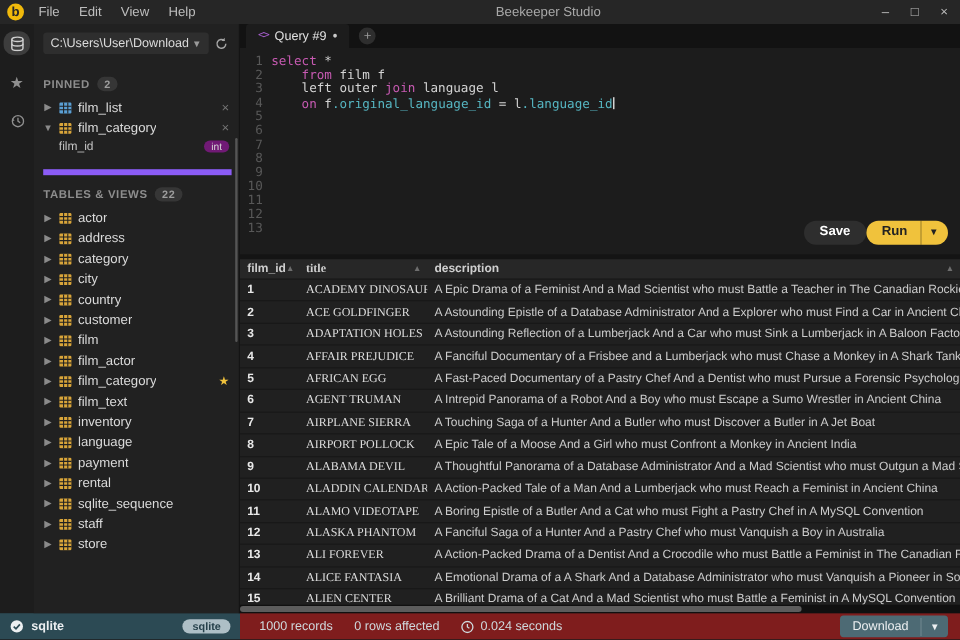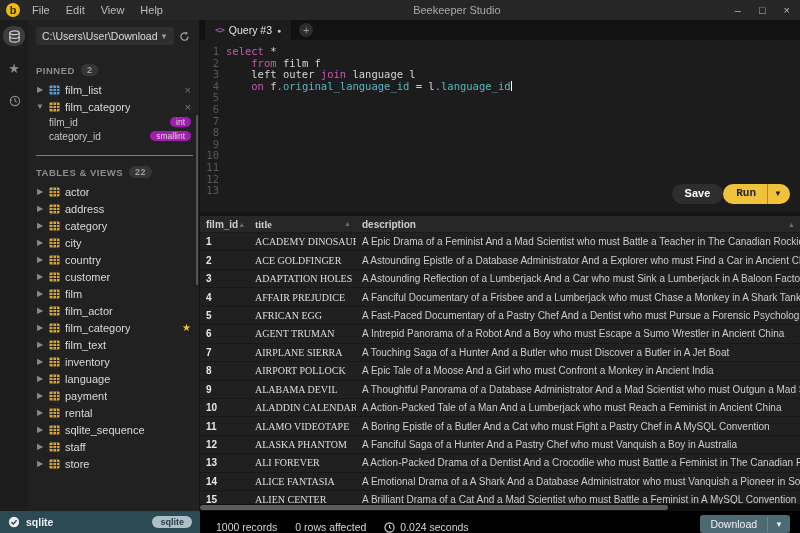--- a/index.html
+++ b/index.html
@@ -30,50 +30,50 @@
   .sb-scroll-thumb { position: absolute; right: 1px; top: 95px; width: 2px; height: 170px; background: #555; border-radius: 1px; }
   .conn-row { display: flex; align-items: center; gap: 5px; margin-bottom: 6px; padding-right: 6px; }
   .conn-select { flex: 1; background: #2e2e2e; border-radius: 3px; padding: 3px 6px; font-size: 10.5px; color: #dcdcdc; display: flex; align-items: center; white-space: nowrap; overflow: hidden; }
   .conn-select .conn-text { overflow: hidden; text-overflow: clip; flex: 1; }
   .conn-caret { color: #9a9a9a; font-size: 8px; margin-left: 3px; }
   .refresh-icon { color: #a5a5a5; font-size: 12px; width: 14px; text-align: center; }
   .filter-input { background: transparent; border: 1px solid #3d3d3d; border-radius: 3px; padding: 3px 7px; color: #bdbdbd; font-size: 10.5px; width: calc(100% - 8px); outline: none; font-family: "Liberation Sans", sans-serif; }
   .filter-input::placeholder { color: #7a7a7a; }
   .section-header { display: flex; align-items: center; gap: 6px; margin: 13px 0 5px 0; color: #8d8d8d; font-weight: bold; font-size: 9.5px; letter-spacing: .5px; }
   .count-badge { background: #363636; color: #9e9e9e; border-radius: 8px; padding: 1px 6px; font-size: 9px; font-weight: bold; }
-  .tables-section { border-top: 1px solid #8b5cf6; margin-top: 12px; margin-right: 6px; }
+  .tables-section { border-top: 5px solid #8b5cf6; margin-top: 12px; margin-right: 6px; }
   .tables-section .section-header { margin-top: 10px; }
   .tree-item { display: flex; align-items: center; gap: 5px; height: 17px; font-size: 11px; color: #dadada; padding-right: 8px; flex: none; }
   .chev { color: #8a8a8a; font-size: 8px; width: 8px; text-align: center; flex: none; }
   .item-label { white-space: nowrap; overflow: hidden; }
   .item-close { margin-left: auto; color: #757575; font-size: 11px; }
   .item-star { margin-left: auto; color: #f0c23c; font-size: 10px; }
   .col-item { display: flex; align-items: center; height: 14px; padding: 0 8px 0 13px; font-size: 10px; color: #c3c3c3; flex: none; }
-  .type-badge { margin-left: auto; background: #a21caf; color: #d8d8d8; border-radius: 7px; padding: 0px 6px; font-size: 8.5px; }
+  .type-badge { margin-left: auto; background: #701a75; color: #d8d8d8; border-radius: 7px; padding: 0px 6px; font-size: 8.5px; }
   .list-col { display: flex; flex-direction: column; overflow: hidden; }
   
   .main { flex: 1; display: flex; flex-direction: column; background: #141414; min-width: 0; }
   .tabbar { height: 20px; background: #121212; display: flex; align-items: stretch; padding-left: 5px; flex: none; }
   .tab { background: #1c1c1c; display: flex; align-items: center; gap: 5px; padding: 0 10px; font-size: 10.5px; color: #e2e2e2; border-radius: 3px 3px 0 0; }
   .code-icon { color: #a95fd0; font-family: "DejaVu Sans Mono", monospace; font-size: 9px; letter-spacing: -1px; }
   .tab-dot { color: #c9c9c9; font-size: 7px; }
   .tab-add { width: 14px; height: 14px; border-radius: 50%; background: #2e2e2e; color: #9a9a9a; display: flex; align-items: center; justify-content: center; font-size: 11px; margin: 3px 0 0 8px; line-height: 1; }
   .editor { height: 172px; background: #1c1c1c; position: relative; display: flex; padding-top: 6px; font-family: "DejaVu Sans Mono", monospace; font-size: 10.5px; line-height: 11.6px; flex: none; }
   .gutter { width: 26px; text-align: right; padding-right: 7px; color: #585858; flex: none; }
   .gutter div { height: 11.6px; }
   .code { flex: 1; white-space: pre; overflow: hidden; }
   .code div { height: 11.6px; }
   .kw { color: #c75ab2; }
   .prop { color: #56b6c2; }
   .pl { color: #d4d4d4; }
   .cursor { display: inline-block; width: 1px; height: 10px; background: #ffffff; vertical-align: -1px; }
   .editor-actions { position: absolute; right: 10px; bottom: 8px; display: flex; gap: 0; font-family: "Liberation Sans", sans-serif; }
   .btn-save { background: #2e2e2e; color: #ffffff; border-radius: 11px; padding: 4px 13px; font-size: 11px; font-weight: bold; }
   .btn-run { background: #f0c23c; color: #222222; border-radius: 11px; display: flex; align-items: center; font-weight: bold; }
-  .btn-run .run-main { padding: 4px 11px 4px 13px; font-size: 11px; font-family: Liberation Mono, monospace; }
+  .btn-run .run-main { padding: 4px 11px 4px 13px; font-size: 11px; }
   .btn-run .run-caret { padding: 4px 8px 4px 6px; border-left: 1px solid rgba(0,0,0,.3); font-size: 8px; }
   
   .results { flex: 1; display: flex; flex-direction: column; min-height: 0; border-top: 4px solid #141414; }
   .rheader { display: flex; height: 17px; background: #272727; border-bottom: 1px solid #1a1a1a; font-size: 10px; font-weight: bold; color: #cfcfcf; flex: none; align-items: center; }
   .hcell { display: flex; align-items: center; padding-left: 6px; height: 100%; position: relative; }
   .sort-caret { margin-left: auto; margin-right: 5px; color: #6e6e6e; font-size: 7px; }
   .c-id { width: 49px; flex: none; }
   .c-title { width: 107px; flex: none; font-family: Liberation Serif, serif; }
   .c-desc { flex: 1; min-width: 0; }
   .rbody { flex: 1; overflow: hidden; background: #1b1b1b; }
@@ -81,21 +81,21 @@
   .cell { padding-left: 6px; white-space: nowrap; overflow: hidden; }
   .cell-id { font-weight: bold; color: #e8e8e8; }
   .cell-desc { color: #cccccc; }
   .hscroll { height: 7px; background: #101010; flex: none; position: relative; }
   .hscroll-thumb { position: absolute; left: 0; top: 1px; height: 5px; width: 78%; background: #5c5c5c; border-radius: 3px; }
   
   .statusbar { height: 22px; display: flex; font-size: 10.5px; color: #cfd8dc; }
   .status-left { width: 200px; flex: none; background: #2c4a54; display: flex; align-items: center; gap: 6px; padding: 0 8px; }
   .status-left .conn-name { font-weight: bold; color: #eceff1; }
   .db-badge { margin-left: auto; background: #aebfc6; color: #26414b; border-radius: 8px; padding: 1px 8px; font-size: 9px; font-weight: bold; }
-  .status-main { flex: 1; background: #000000; display: flex; align-items: flex-end; gap: 18px; padding: 0 10px 0 16px; }
+  .status-main { flex: 1; background: #7f1d1d; display: flex; align-items: center; gap: 18px; padding: 0 10px 0 16px; }
   .status-item { display: flex; align-items: center; gap: 5px; color: #cfd8dc; }
   .download-btn { margin-left: auto; background: #4d6a74; border-radius: 3px; display: flex; align-items: center; color: #eceff1; }
   .download-btn .dl-main { padding: 3px 10px; font-size: 10.5px; }
   .download-btn .dl-caret { padding: 3px 7px; border-left: 1px solid rgba(255,255,255,.18); font-size: 8px; }
   svg { display: block; }
 </style>
 </head>
 <body>
 
 <div class="titlebar">
@@ -171,24 +171,20 @@
             <rect x="0.5" y="0.5" width="10" height="9" fill="#d9a53a" rx="1"></rect>
             <path d="M0.5 3.5h10M0.5 6.5h10M4 0.5v9M7.5 0.5v9" stroke="#212121" stroke-width="0.9" fill="none"></path>
           </svg>
           <span class="item-label">film_category</span>
           <span class="item-close">×</span>
         </div>
         <div class="col-item">
           <span>film_id</span>
           <span class="type-badge">int</span>
         </div>
-        <div class="col-item">
-          <span>category_id</span>
-          <span class="type-badge">smallint</span>
-        </div>
       </div>
 
     <div class="tables-section">
       <div class="section-header">
         <span>TABLES &amp; VIEWS</span>
         <span class="count-badge">22</span>
       </div>
     </div>
     <div id="tables-list" class="list-col" style="flex:1;">
         <div class="tree-item">
@@ -328,21 +324,21 @@
           </svg>
           <span class="item-label">store</span>
         </div>
       </div>
   </div>
 
   <div class="main">
     <div class="tabbar">
       <div class="tab">
         <span class="code-icon">&lt;&gt;</span>
-        <span>Query #3</span>
+        <span>Query #9</span>
         <span class="tab-dot">●</span>
       </div>
       <div class="tab-add">+</div>
     </div>
 
     <div class="editor">
       <div id="gutter" class="gutter">
           <div>1</div>
           <div>2</div>
           <div>3</div>

